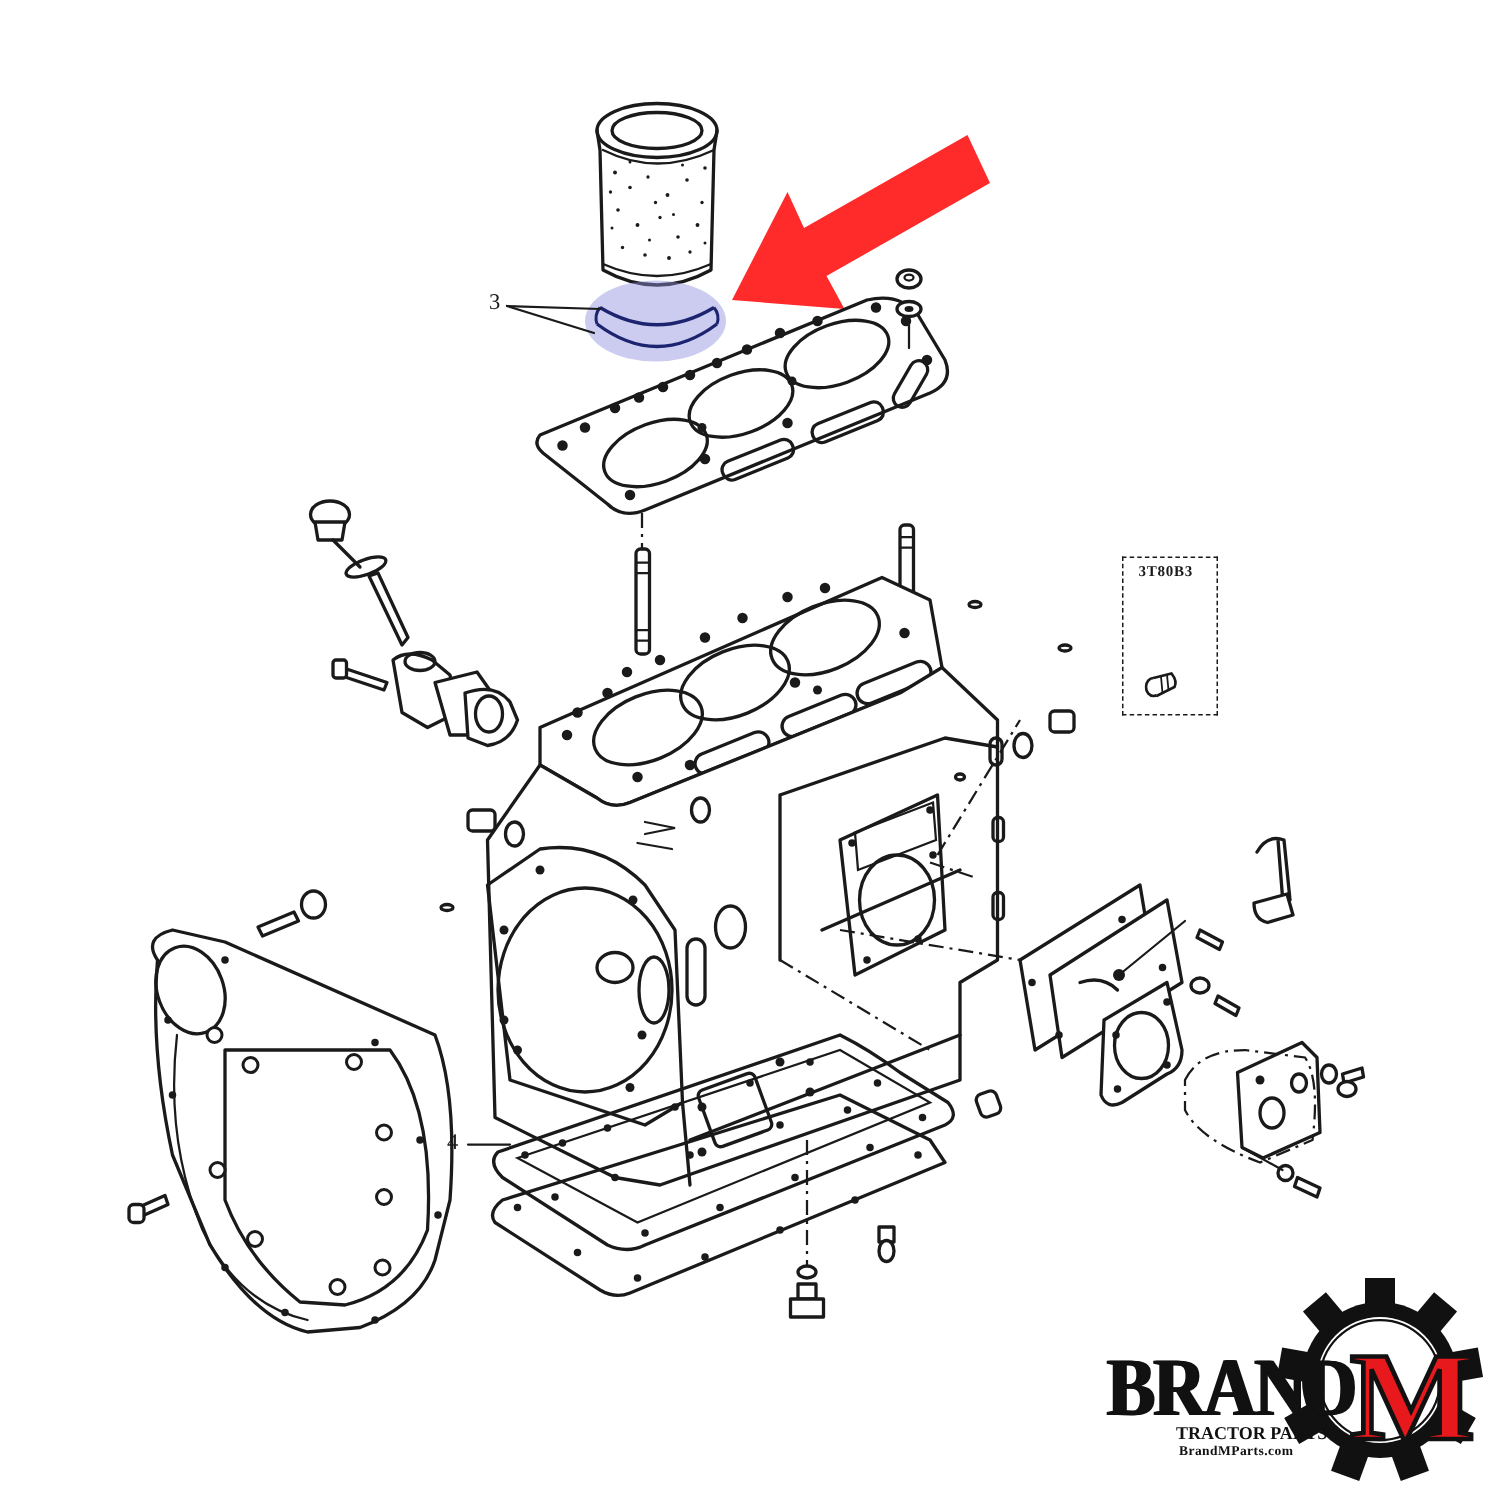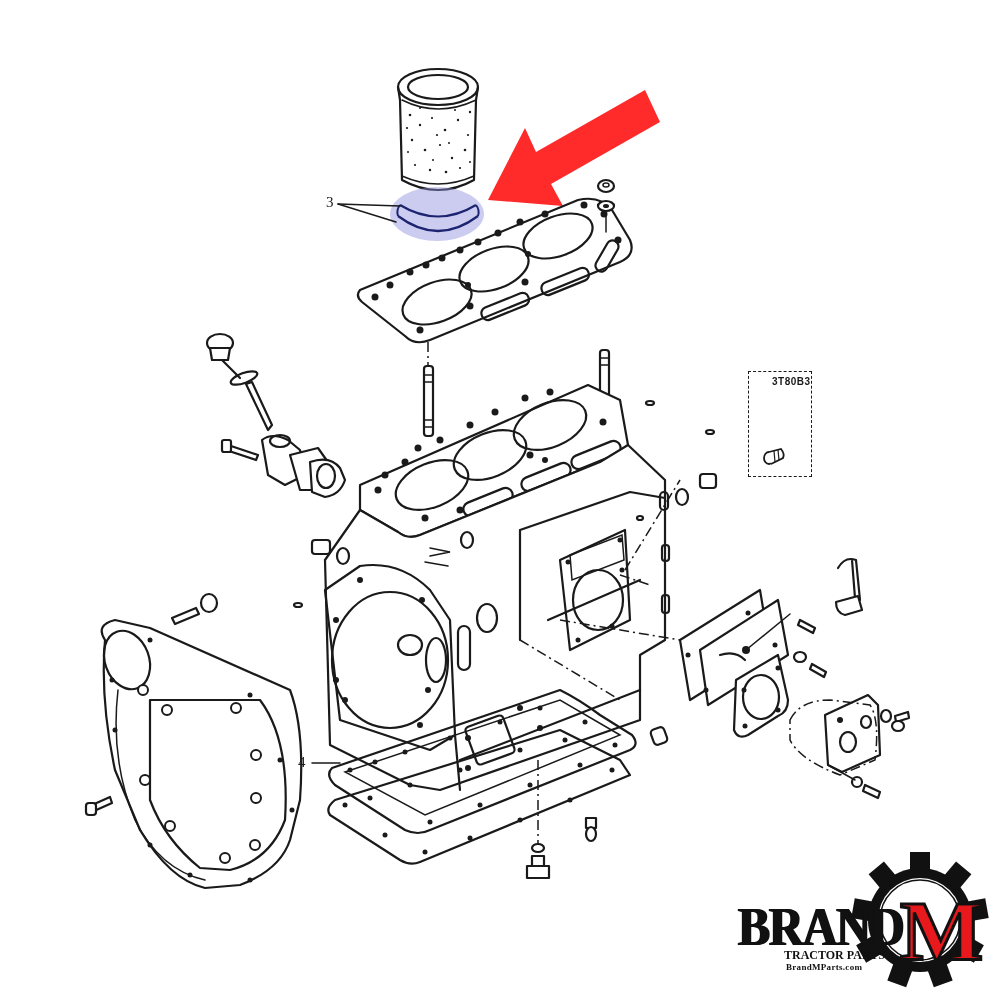--- a/index.html
+++ b/index.html
@@ -5,21 +5,21 @@
   html, body { margin:0; padding:0; background:#ffffff; }
   body { width:1000px; height:1000px; position:relative; overflow:hidden; font-family:"Liberation Serif", serif; }
   #diagram { position:absolute; left:0; top:0; width:1000px; height:1000px; }
   .ln { fill:none; stroke:#1a1a1a; stroke-width:2.2; stroke-linecap:round; stroke-linejoin:round; }
   .thin { fill:none; stroke:#1a1a1a; stroke-width:1.5; stroke-linecap:round; }
   .dash { fill:none; stroke:#1a1a1a; stroke-width:1.5; stroke-dasharray:10 4 2 4; }
   .hole { fill:#1a1a1a; }
   .wfill { fill:#ffffff; stroke:#1a1a1a; stroke-width:2.2; stroke-linejoin:round; }
   .callout { position:absolute; font-family:"Liberation Serif", serif; font-size:15px; color:#1a1a1a; }
   .ref-box { position:absolute; left:748px; top:371px; width:62px; height:104px; border:1.8px dashed #1a1a1a; }
-  .ref-code { position:absolute; left:23px; top:4px; font-family:Liberation Sans, sans-serif; font-size:10px; font-weight:bold; color:#1a1a1a; letter-spacing:0.5px; }
+  .ref-code { position:absolute; left:10px; top:4px; font-family:Liberation Serif, serif; font-size:10px; font-weight:bold; color:#1a1a1a; letter-spacing:0.5px; }
   .logo { position:absolute; left:730px; top:850px; width:262px; height:140px; }
   .logo-brand { position:absolute; left:8px; top:44px; font-family:"Liberation Serif", serif; font-weight:900; font-size:48px; color:#111; letter-spacing:-1px; transform:scaleY(1.15); transform-origin:left top; text-shadow:1px 0 #111, -1px 0 #111; }
   .logo-tagline { position:absolute; left:54px; top:98px; font-family:"Liberation Serif", serif; font-weight:bold; font-size:12px; color:#111; white-space:nowrap; }
   .logo-url { position:absolute; left:56px; top:112px; font-family:"Liberation Serif", serif; font-weight:bold; font-size:9px; color:#111; white-space:nowrap; letter-spacing:0.3px; }
   .logo-m { position:absolute; left:172px; top:40px; font-family:"Liberation Serif", serif; font-weight:900; font-size:84px; line-height:84px; color:#e8191c; -webkit-text-stroke:3px #111; transform:scaleX(1.05); }
 </style>
 </head>
 <body>
 
 <svg id="diagram" viewBox="0 0 1000 1000" xmlns="http://www.w3.org/2000/svg">

